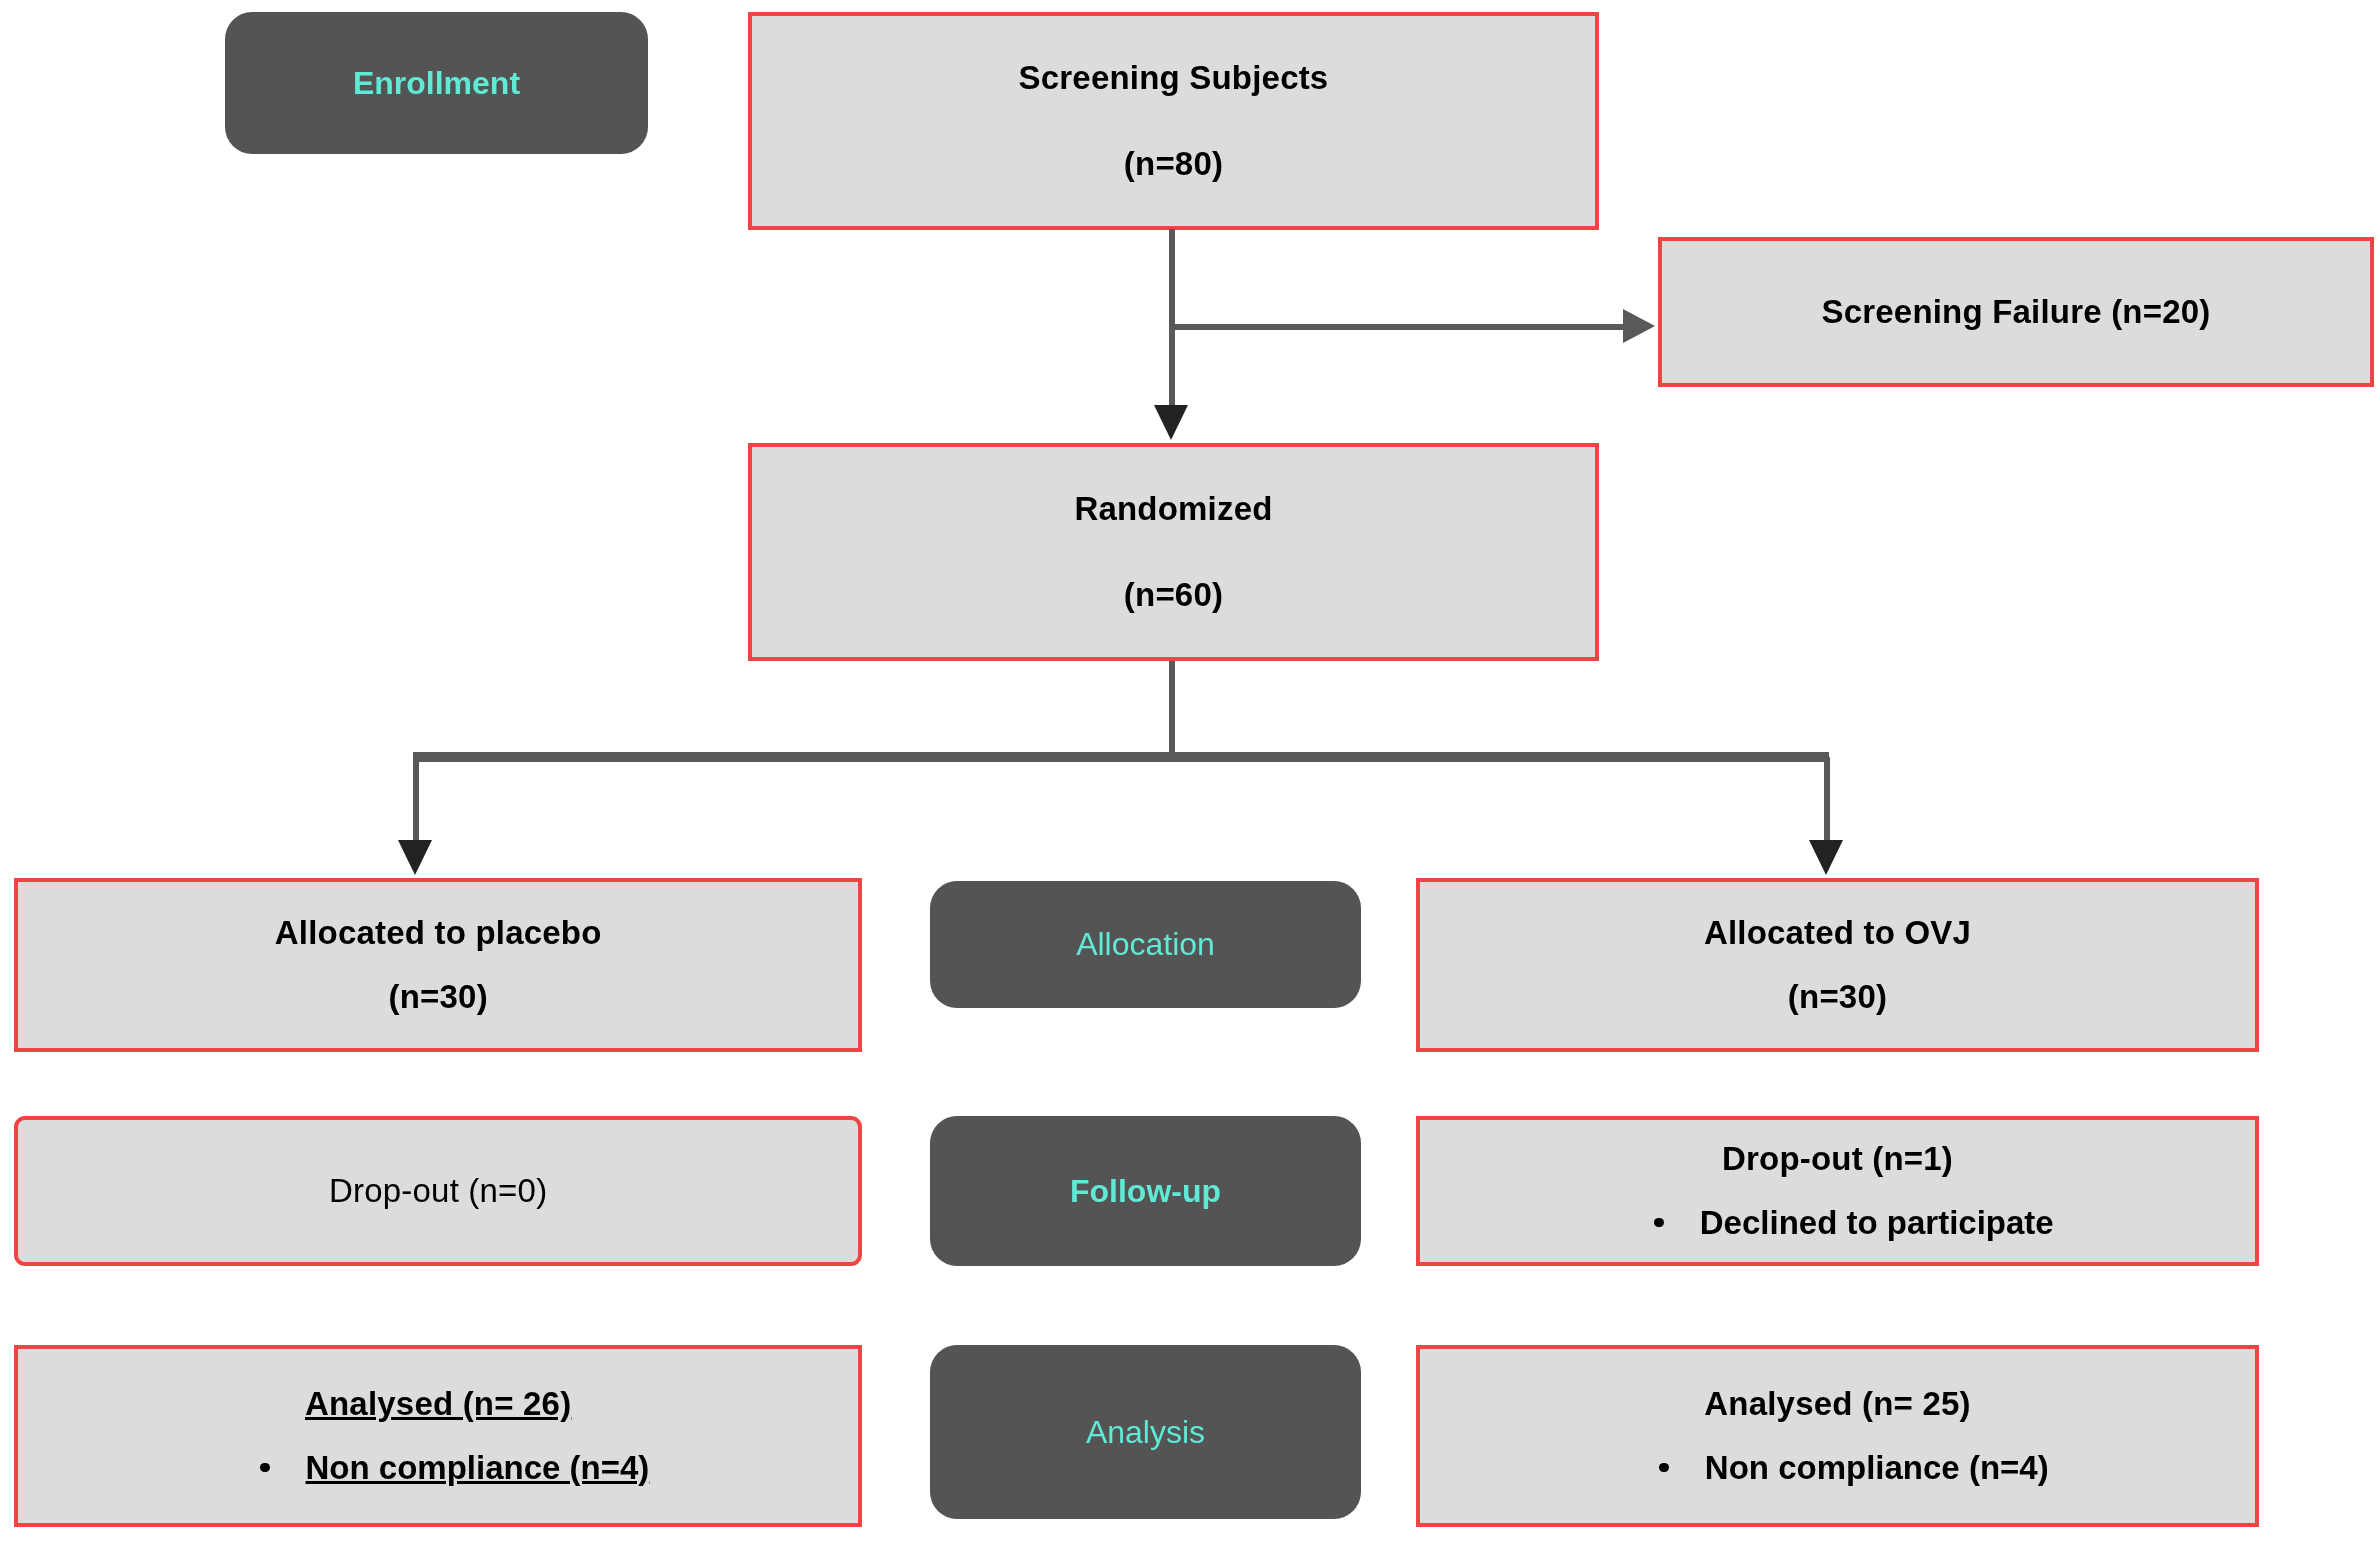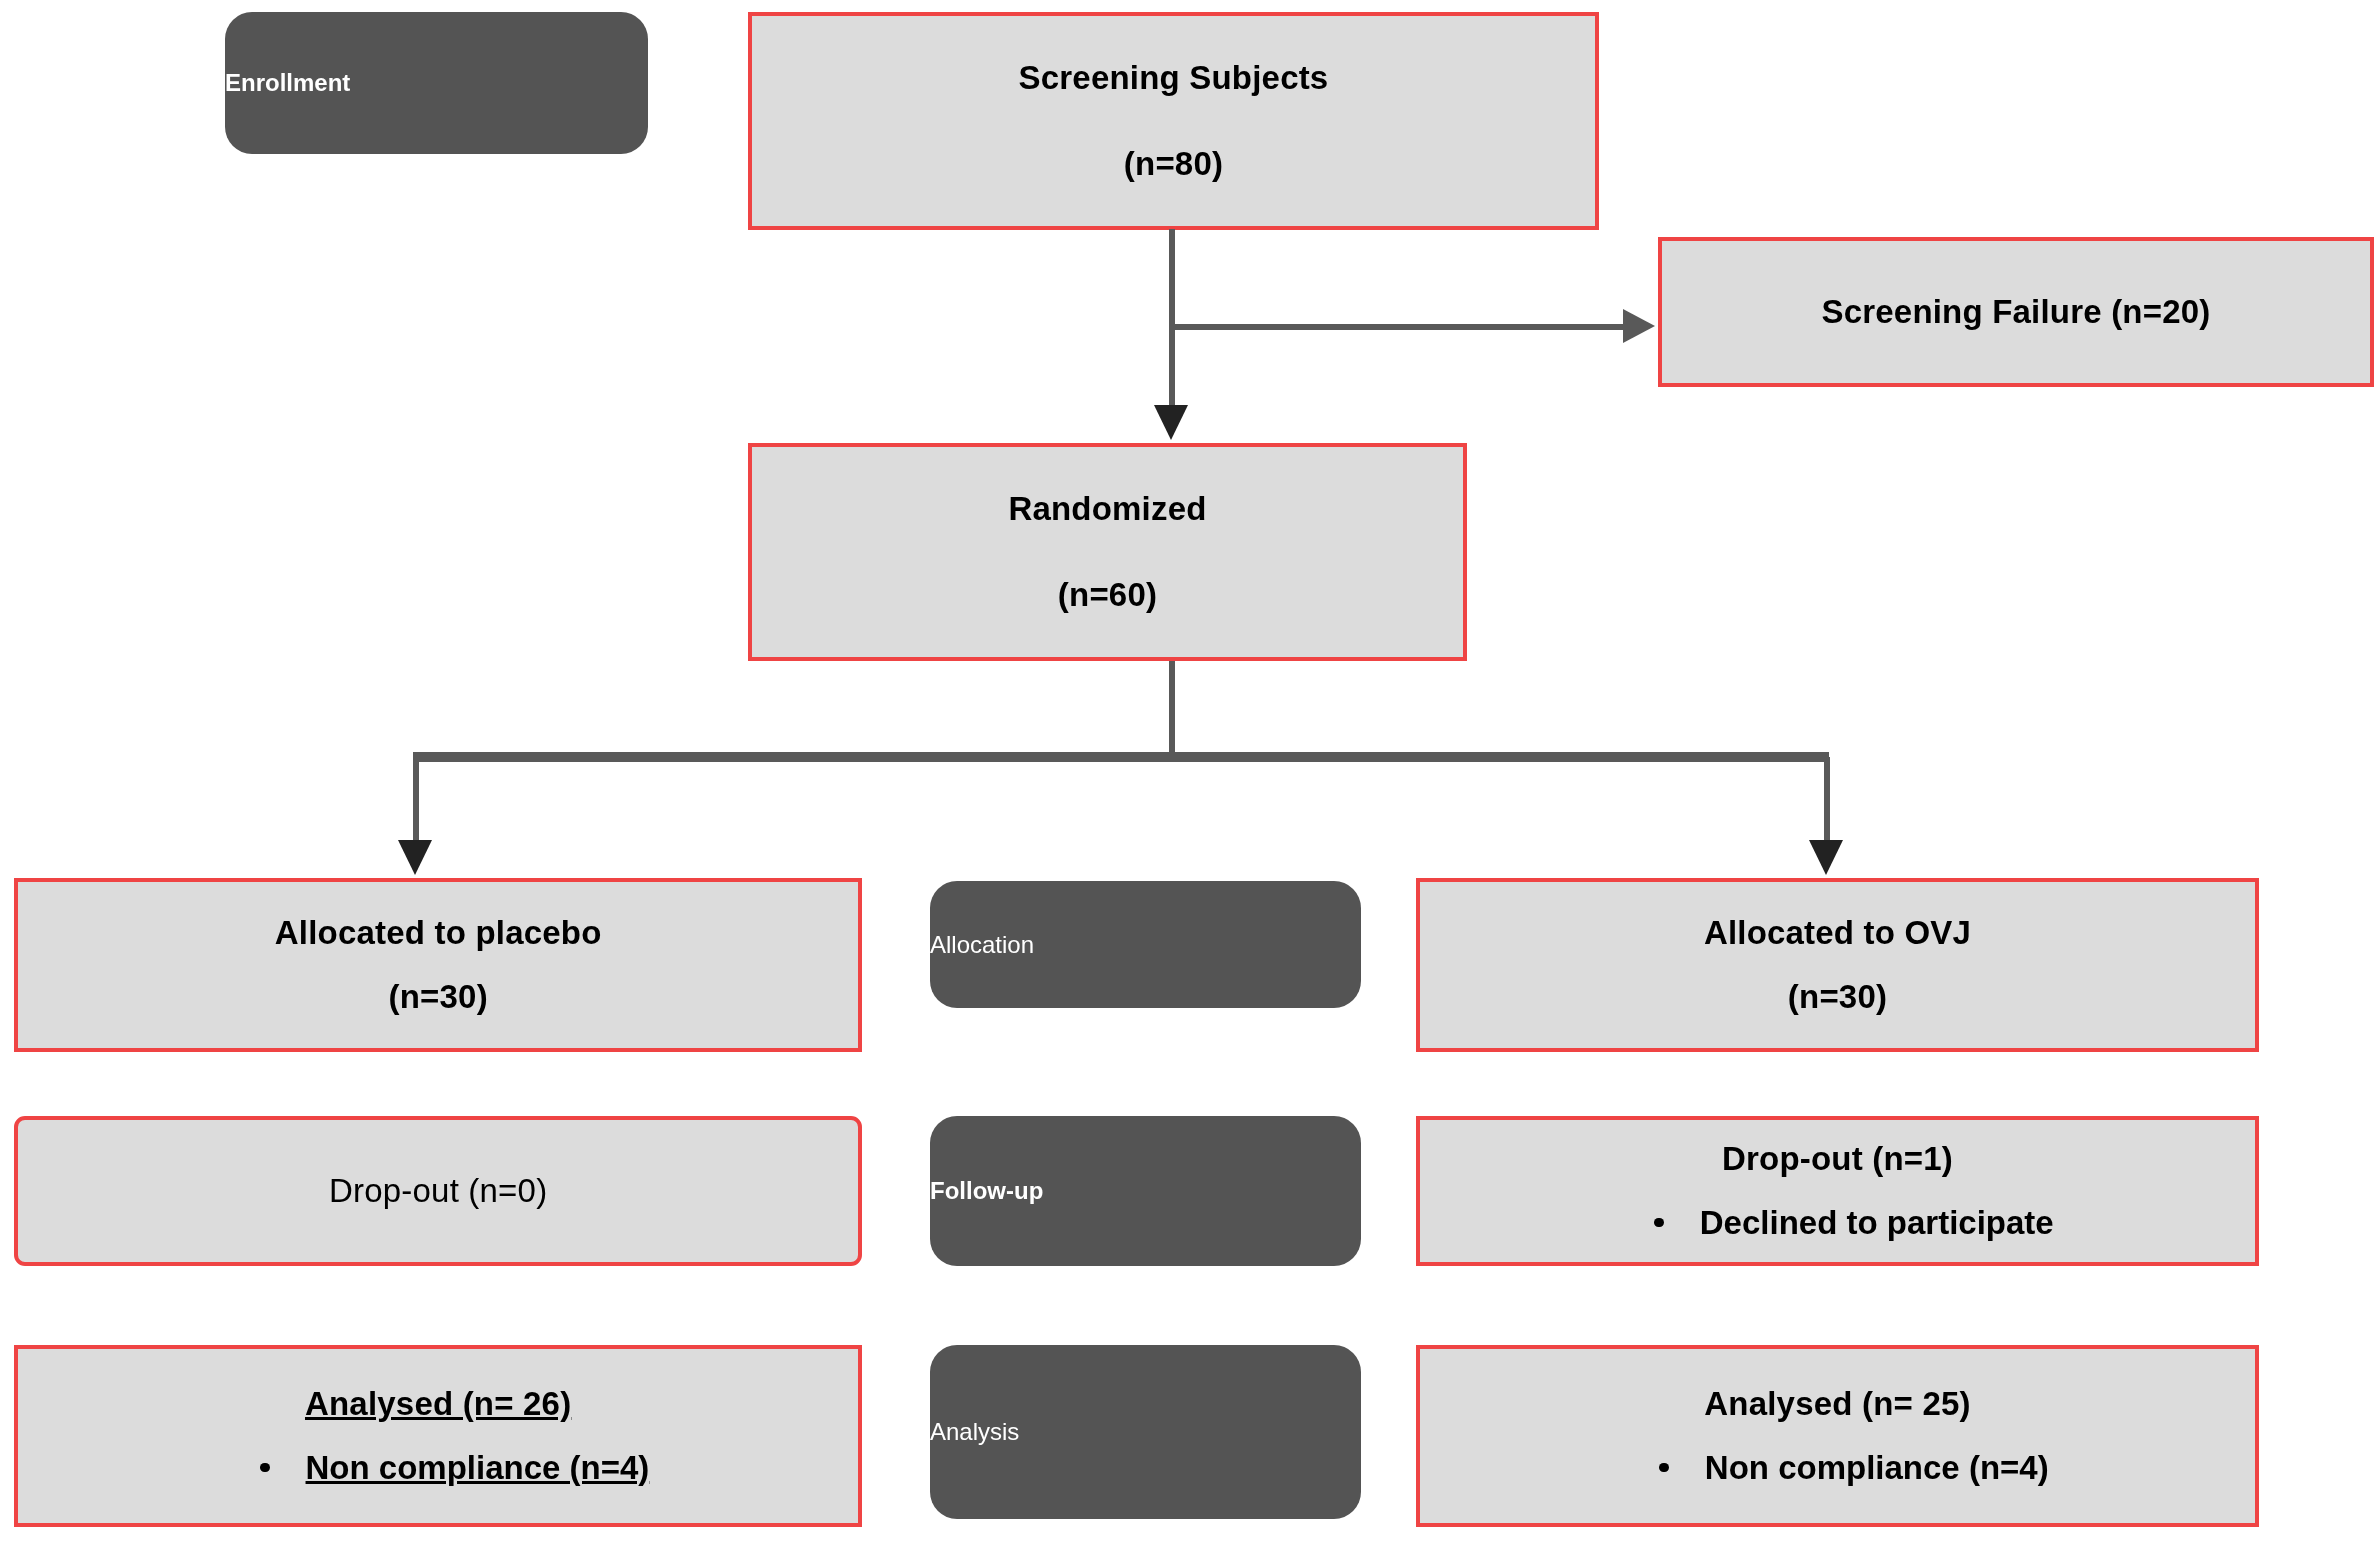--- a/index.html
+++ b/index.html
@@ -57,22 +57,23 @@
   }
 
   
   .pill{
     position:absolute;
     box-sizing:border-box;
     background:#545454;
     border-radius:27px;
     display:flex;
     align-items:center;
-    color:#ffffff;
-    font-size:24px;
+    justify-content:center;
+    color:#5eead4;
+    font-size:32px;
     text-align:center;
   }
   .pill.bold{font-weight:bold;}
 
   
   .vline{position:absolute;background:#595959;width:5.5px;}
   .hline{position:absolute;background:#595959;height:5.5px;}
   .hline.thick{height:10.3px;}
   
   .arrow-down{
@@ -110,21 +111,21 @@
   <div class="vline" style="left:1169px; top:331px; height:79px;"></div>
   <div class="arrow-down" style="left:1154px; top:405px;"></div>
 
   <div class="hline" style="left:1169px; top:324px; width:457px;"></div>
   <div class="arrow-right" style="left:1623px; top:309px;"></div>
 
   <div class="node" style="left:1658px; top:237px; width:716px; height:150px;">
     <span class="line">Screening Failure  (n=20)</span>
   </div>
 
-  <div class="node" style="left:748px; top:443px; width:719px; height:218px;">
+  <div class="node" style="left:748px; top:443px; width:851px; height:218px;">
     <span class="line">Randomized</span>
     <span class="gap"></span>
     <span class="line">(n=60)</span>
   </div>
 
   <div class="vline" style="left:1169px; top:661px; height:97px;"></div>
   <div class="hline thick" style="left:413px; top:752px; width:1416px;"></div>
   <div class="vline" style="left:413px; top:757px; height:87px;"></div>
   <div class="arrow-down" style="left:398px; top:840px;"></div>
   <div class="vline" style="left:1824px; top:757px; height:87px;"></div>

